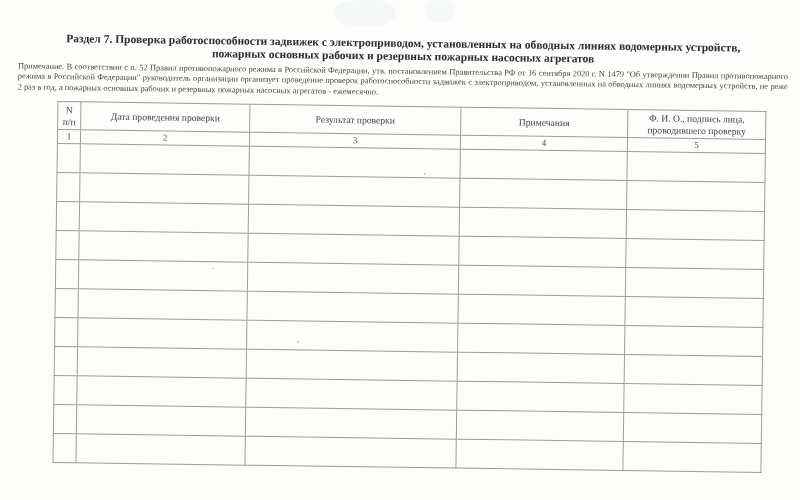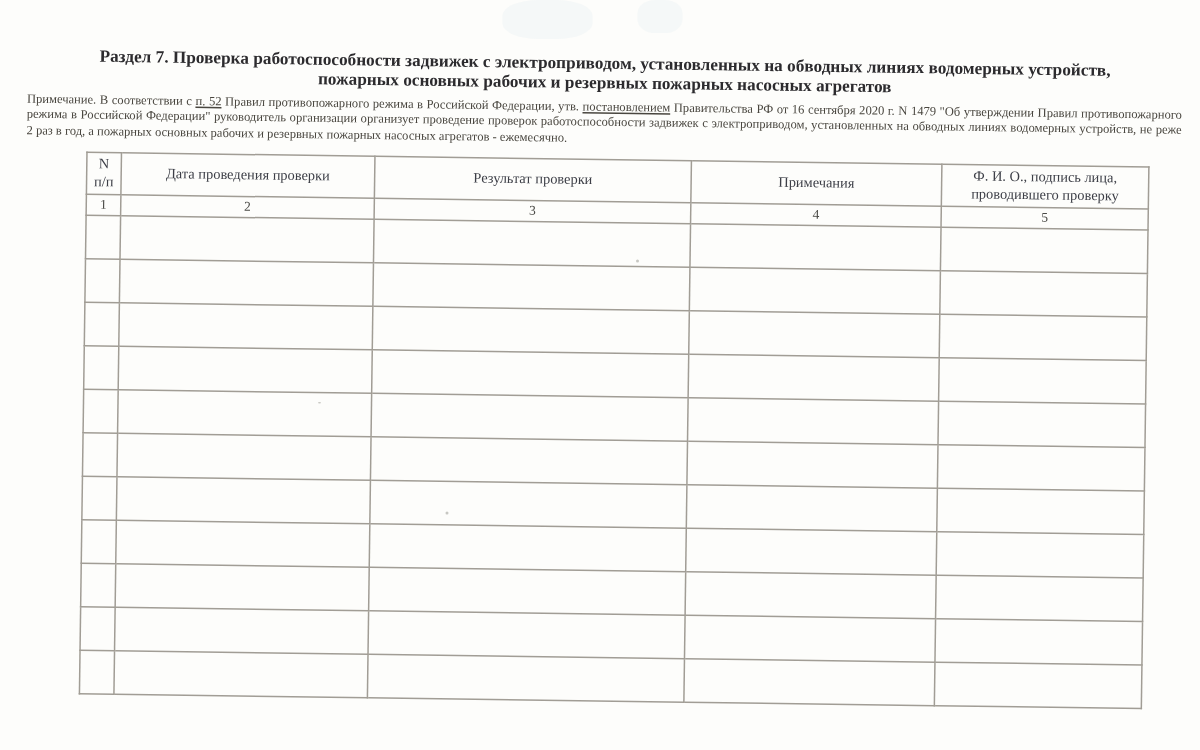--- a/index.html
+++ b/index.html
@@ -6,21 +6,21 @@
   body{width:800px;height:500px;overflow:hidden;background:#ffffff;
        font-family:"Liberation Serif","DejaVu Serif",serif;}
   .page{position:relative;width:800px;height:500px;background:#fdfdfb;overflow:hidden;padding-left:48px;}
   .scan-edge{position:absolute;left:0;top:0;width:800px;height:2px;background:#ececе8;opacity:.6;}
   .content{position:absolute;left:0;top:0;width:800px;
            transform:rotate(0.8deg);transform-origin:55px 280px;}
   .title{padding-top:32px;margin:0 auto;width:740px;text-align:center;
          font-weight:bold;font-size:11.5px;line-height:13px;color:#2c2b2e;}
   .note{margin:4px auto 0 15px;width:770px;font-size:8.4px;line-height:10.4px;
         text-align:justify;color:#49463f;}
-  .note .lnk{text-decoration:underline;cursor:pointer;color:#49463f;}
+  .note .lnk{cursor:pointer;color:#49463f;}
   table.log{margin-left:55px;margin-top:8px;border-collapse:collapse;table-layout:fixed;
             width:708px;}
   table.log th,table.log td{border:1px solid #a19d95;overflow:hidden;}
   table.log th{font-weight:normal;font-size:9.6px;line-height:11.5px;text-align:center;
                vertical-align:middle;padding:2px 3px;color:#3d3f47;}
   tr.numrow td{height:13px;font-size:9px;line-height:13px;text-align:center;
                color:#4a4a46;padding:0;}
   tr.emptyrow td{height:28px;padding:0;}
   .speck{position:absolute;border-radius:50%;background:#9a9a94;opacity:.55;}
   .smudge{position:absolute;background:#eef3f5;opacity:.5;border-radius:40%;}

